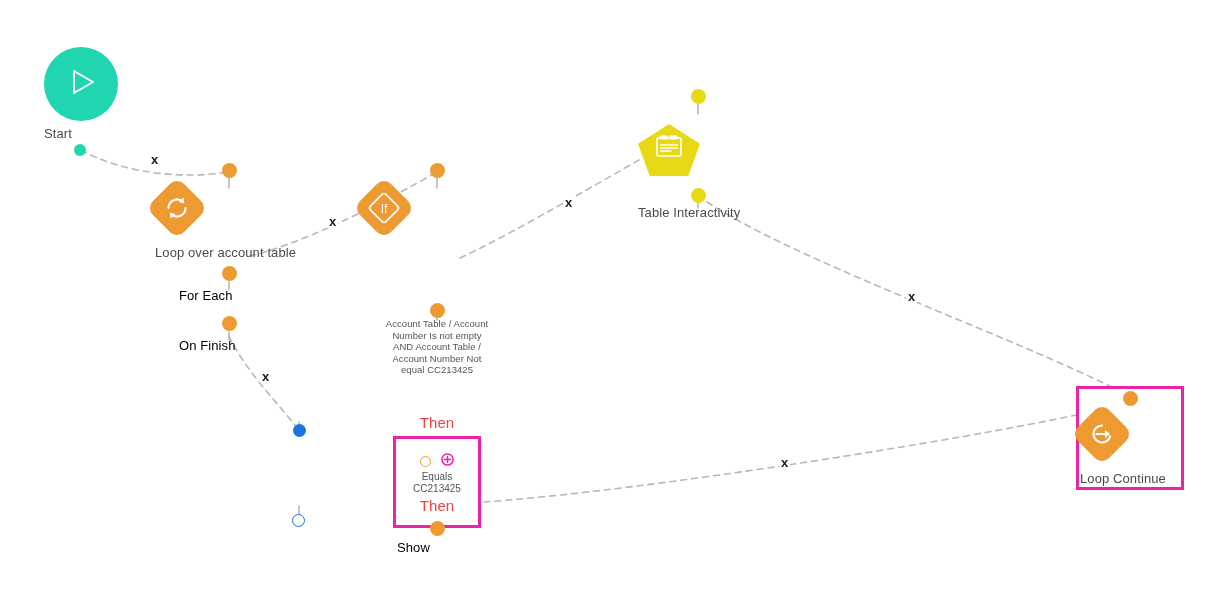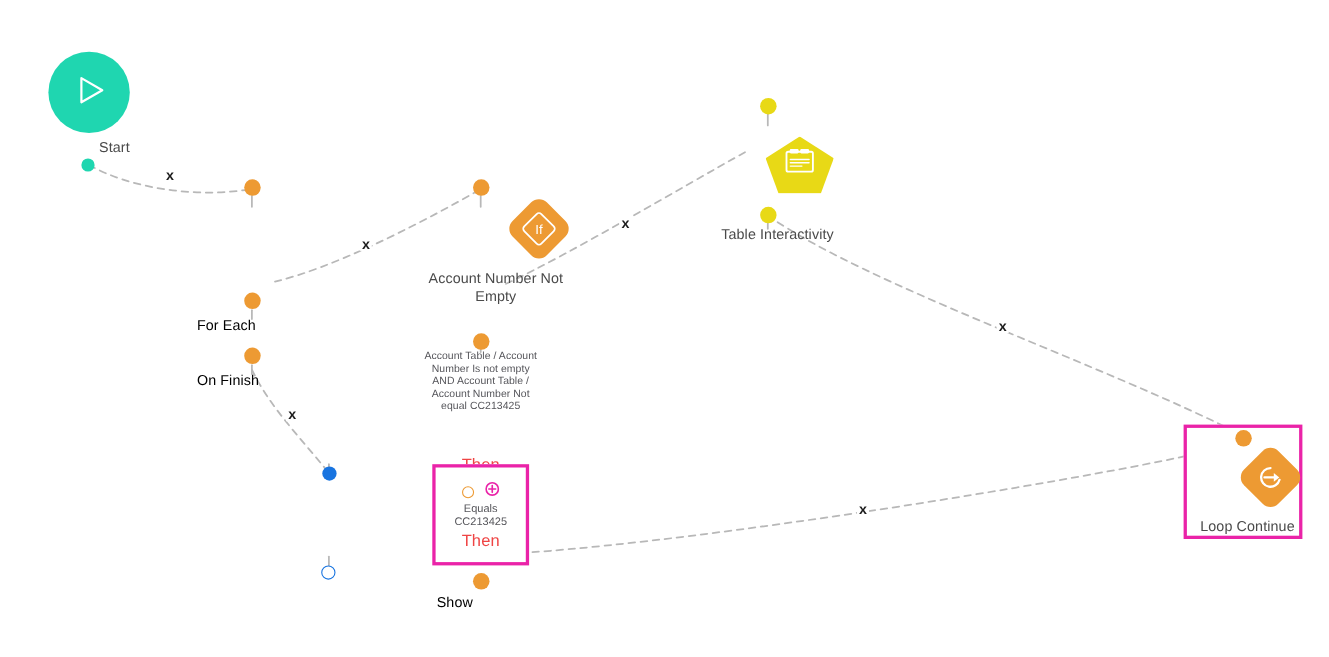--- a/index.html
+++ b/index.html
@@ -23,21 +23,21 @@
     left: 0;
     top: 0;
     width: 1208px;
     height: 597px;
     pointer-events: none;
   }
   .node {
     position: absolute;
     display: flex;
     flex-direction: column;
-    align-items: flex-end;
+    align-items: flex-start;
   }
   
   .shape-circle {
     border-radius: 50%;
     display: flex;
     align-items: center;
     justify-content: center;
   }
   .shape-diamond {
     display: flex;
@@ -189,52 +189,63 @@
         <svg width="34" height="34" viewBox="0 0 34 34" xmlns="http://www.w3.org/2000/svg">
           <polygon points="10,6 29,17 10,28" fill="none" stroke="#ffffff" stroke-width="2" stroke-linejoin="round"></polygon>
         </svg>
       </span>
     </div>
     <div class="node-label">Start</div>
   </div>
   <div class="port port-teal" style="left:74px; top:144px; width:12px; height:12px;"></div>
 
   <div class="port port-orange" style="left:222px; top:163px; width:15px; height:15px;"></div>
+  <div class="node" style="left:155px; top:186px; width:149px;">
+    <div class="shape-diamond" style="width:44px; height:44px; background:#ed9a33; margin-bottom:10px;">
+      <span class="glyph">
+        <svg width="28" height="28" viewBox="0 0 28 28" xmlns="http://www.w3.org/2000/svg">
+          <path d="M5.5 14a8.5 8.5 0 0 1 14.3 -6.2" fill="none" stroke="#fff" stroke-width="2.1" stroke-linecap="round"></path>
+          <path d="M22.5 14a8.5 8.5 0 0 1 -14.3 6.2" fill="none" stroke="#fff" stroke-width="2.1" stroke-linecap="round"></path>
+          <polygon points="20.4,3.5 21.4,9.4 15.6,8.0" fill="#fff"></polygon>
+          <polygon points="7.6,24.5 6.6,18.6 12.4,20.0" fill="#fff"></polygon>
+        </svg>
+      </span>
+    </div>
+    <div class="node-label">Loop over account table</div>
+  </div>
 
   <div class="port port-orange" style="left:222px; top:266px; width:15px; height:15px;"></div>
   <div class="port-label" style="position:absolute; left:179px; top:288px; width:100px;">For Each</div>
 
   <div class="port port-orange" style="left:222px; top:316px; width:15px; height:15px;"></div>
   <div class="port-label" style="position:absolute; left:179px; top:338px; width:100px;">On Finish</div>
 
   <div class="port port-orange" style="left:430px; top:163px; width:15px; height:15px;"></div>
   <div class="node" style="left:362px; top:186px; width:150px;">
     <div class="shape-diamond" style="width:44px; height:44px; background:#ed9a33; margin-bottom:10px;">
       <span class="glyph">
         <svg width="34" height="34" viewBox="0 0 34 34" xmlns="http://www.w3.org/2000/svg">
           <rect x="6" y="6" width="22" height="22" rx="3" fill="none" stroke="#fff" stroke-width="1.6" transform="rotate(45 17 17)"></rect>
           <text x="17" y="21.5" text-anchor="middle" fill="#fff" font-size="12" font-family="Liberation Sans, sans-serif">If</text>
         </svg>
       </span>
     </div>
-    <div class="node-label">Account Number Not
-Empty</div>
   </div>
   <div class="port port-orange" style="left:430px; top:303px; width:15px; height:15px;"></div>
 
   <div class="cond-text" style="left:384px; top:318px; width:106px;">Account Table /
 Account Number
 Is not empty
 AND Account
 Table / Account
 Number Not
 equal CC213425</div>
   <div class="then-label" style="left:397px; top:414px; width:80px;">Then</div>
 
-  <div class="sel-box" style="left:393px; top:422px; width:88px; height:92px;">
+  <div class="sel-box" style="left:393px; top:436px; width:88px; height:92px;">
     <div class="mini-icons" style="left:0; right:0; top:13px;">
       <span class="mini-circle-orange"></span>
       <span>
         <svg width="13" height="13" viewBox="0 0 13 13" xmlns="http://www.w3.org/2000/svg">
           <circle cx="6.5" cy="6.5" r="5.6" fill="none" stroke="#ea23a8" stroke-width="1.5"></circle>
           <path d="M6.5 3.4 V9.6 M3.4 6.5 H9.6" stroke="#ea23a8" stroke-width="1.5" stroke-linecap="round"></path>
         </svg>
       </span>
     </div>
     <div class="equals-text" style="left:0; right:0; top:32px;">Equals</div>

